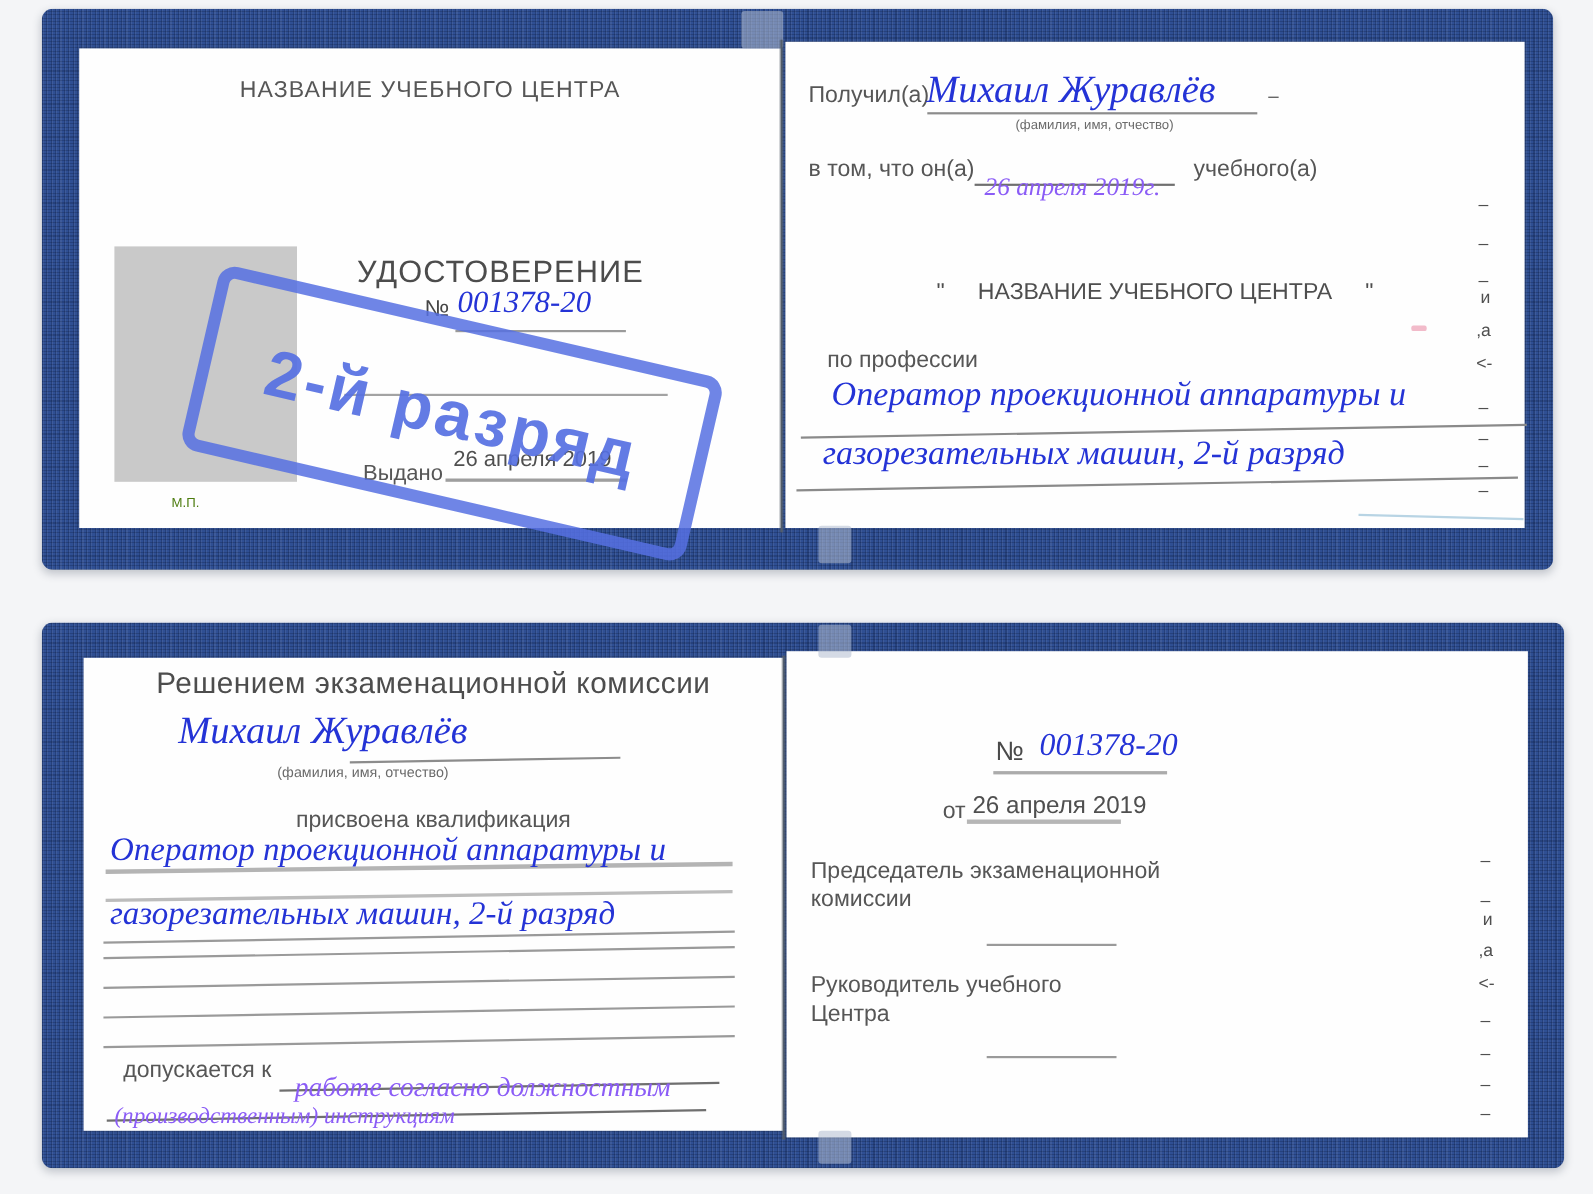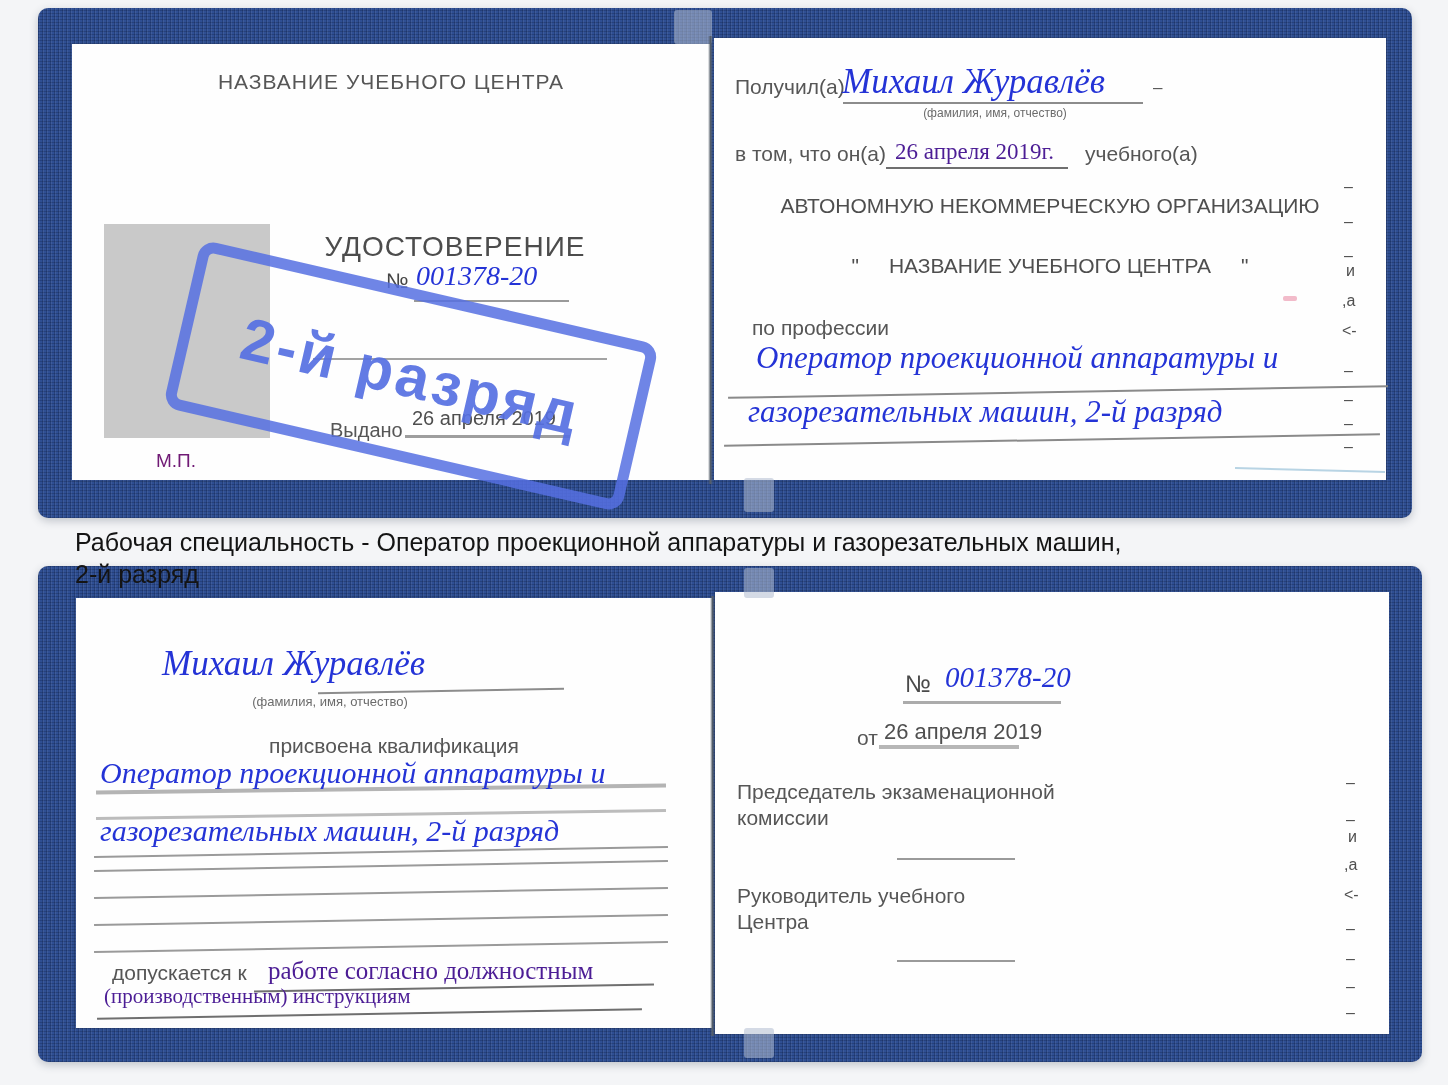--- a/index.html
+++ b/index.html
@@ -9,21 +9,21 @@
     background-image:
       repeating-linear-gradient(90deg, rgba(13,28,64,.28) 0 1px, rgba(255,255,255,.07) 1px 2px, transparent 2px 4px),
       repeating-linear-gradient(0deg, rgba(13,28,64,.28) 0 1px, transparent 1px 3px);
     box-shadow:0 3px 8px rgba(40,50,70,.25);}
   .page{position:absolute;background:#fefefe;box-shadow:0 0 4px rgba(60,70,90,.25);}
   .fold{position:absolute;width:5px;background:linear-gradient(90deg, rgba(130,140,155,0), #535d69 50%, rgba(130,140,155,0));z-index:3;}
   .notch{position:absolute;background:rgba(176,188,208,.55);border-radius:3px;z-index:2;}
   .t{position:absolute;color:#565656;white-space:nowrap;z-index:4;}
   .c{text-align:center;}
   .script{position:absolute;font-family:"Liberation Serif","DejaVu Serif",serif;font-style:italic;color:#2433d6;white-space:nowrap;z-index:4;}
-  .ital{position:absolute;font-family:"Liberation Serif","DejaVu Serif",serif;color:#4c1d95;white-space:nowrap;z-index:4;}
+  .ital{position:absolute;font-family:"Liberation Serif","DejaVu Serif",serif;font-style:italic;color:#8b5cf6;white-space:nowrap;z-index:4;margin-top:18px;}
   .ln{position:absolute;background:#9a9a9a;height:2px;z-index:3;}
   .edge{position:absolute;font-size:16px;color:#4f4f4f;z-index:4;white-space:nowrap;}
   .photo-box{position:absolute;left:104px;top:224px;width:166px;height:214px;background:#c9c9c9;z-index:2;}
   .stamp{position:absolute;left:176px;top:290px;width:448px;height:150px;transform:rotate(13deg);
     border:11px solid rgba(86,112,226,.85);border-radius:16px;display:flex;align-items:center;justify-content:center;
     font-weight:bold;font-size:60px;letter-spacing:3px;color:rgba(86,112,226,.92);z-index:5;}
   .caption{position:absolute;left:75px;top:527px;width:1050px;font-size:25px;line-height:1.26;color:#141414;z-index:8;}
   .hint{font-size:12px;color:#6b6b6b;}
 </style>
 </head>
@@ -43,35 +43,34 @@
   <div class="photo-box"></div>
   <div class="t c" style="left:285px;top:231px;width:340px;font-size:28px;letter-spacing:1px;color:#4c4c4c;">УДОСТОВЕРЕНИЕ</div>
   <div class="t" style="left:386px;top:269px;font-size:21px;color:#454545;">№</div>
   <div class="script" style="left:416px;top:260px;font-size:28px;">001378-20</div>
   <div class="ln" style="left:414px;top:300px;width:155px;"></div>
   <div class="ln" style="left:313px;top:358px;width:294px;background:#a3a3a3;"></div>
   <div class="stamp">2-й разряд</div>
   <div class="t" style="left:330px;top:419px;font-size:20px;">Выдано</div>
   <div class="t" style="left:412px;top:407px;font-size:20px;color:#4f4f4f;">26 апреля 2019</div>
   <div class="ln" style="left:405px;top:435px;width:165px;height:3px;background:#9e9e9e;"></div>
-  <div class="t" style="left:156px;top:450px;font-size:19px;color:#701a75;">М.П.</div>
+  <div class="t" style="left:156px;top:450px;font-size:12px;color:#4d7c0f;">М.П.</div>
   <div class="ln" style="left:1235px;top:469px;width:150px;background:#b8d4e4;transform:rotate(1.5deg);"></div>
 
   <div class="t" style="left:735px;top:75px;font-size:21px;">Получил(а)</div>
   <div class="script" style="left:842px;top:62px;font-size:35px;">Михаил Журавлёв</div>
   <div class="ln" style="left:843px;top:102px;width:300px;background:#8c8c8c;"></div>
   <div class="t c hint" style="left:855px;top:106px;width:280px;">(фамилия, имя, отчество)</div>
   <div class="t" style="left:1153px;top:78px;font-size:17px;">–</div>
 
   <div class="t" style="left:735px;top:142px;font-size:21px;">в том, что он(а)</div>
   <div class="ital" style="left:895px;top:139px;font-size:23px;">26 апреля 2019г.</div>
   <div class="ln" style="left:886px;top:167px;width:182px;background:#6f6f6f;"></div>
   <div class="t" style="left:1085px;top:142px;font-size:21px;">учебного(а)</div>
 
-  <div class="t c" style="left:714px;top:194px;width:672px;font-size:21px;color:#4e4e4e;">АВТОНОМНУЮ НЕКОММЕРЧЕСКУЮ ОРГАНИЗАЦИЮ</div>
   <div class="t c" style="left:714px;top:254px;width:672px;font-size:21px;color:#4e4e4e;">
     <span>"</span><span style="margin:0 30px;">НАЗВАНИЕ УЧЕБНОГО ЦЕНТРА</span><span>"</span>
   </div>
 
   <div class="t" style="left:752px;top:316px;font-size:21px;">по профессии</div>
   <div class="script" style="left:756px;top:340px;font-size:31px;">Оператор проекционной аппаратуры и</div>
   <div class="ln" style="left:728px;top:391px;width:660px;transform:rotate(-1deg);background:#8a8a8a;"></div>
   <div class="script" style="left:748px;top:394px;font-size:31px;">газорезательных машин, 2-й разряд</div>
   <div class="ln" style="left:724px;top:439px;width:656px;transform:rotate(-1deg);background:#8a8a8a;"></div>
   <div style="position:absolute;left:1283px;top:296px;width:14px;height:5px;background:rgba(230,120,150,.5);border-radius:2px;z-index:4;"></div>
@@ -80,30 +79,30 @@
   <span class="edge" style="left:1344px;top:213px;">–</span>
   <span class="edge" style="left:1344px;top:247px;">–</span>
   <span class="edge" style="left:1346px;top:262px;">и</span>
   <span class="edge" style="left:1342px;top:292px;">,а</span>
   <span class="edge" style="left:1342px;top:322px;">&lt;-</span>
   <span class="edge" style="left:1344px;top:362px;">–</span>
   <span class="edge" style="left:1344px;top:391px;">–</span>
   <span class="edge" style="left:1344px;top:415px;">–</span>
   <span class="edge" style="left:1344px;top:438px;">–</span>
 
-  <div class="caption">Рабочая специальность - Оператор проекционной аппаратуры и газорезательных машин, 2-й разряд</div>
 
   <div class="photo" style="left:38px;top:566px;width:1384px;height:496px;"></div>
   <div class="notch" style="left:744px;top:568px;width:30px;height:30px;"></div>
   <div class="notch" style="left:744px;top:1028px;width:30px;height:30px;"></div>
 
   <div class="page" style="left:76px;top:598px;width:636px;height:430px;"></div>
   <div class="page" style="left:715px;top:592px;width:674px;height:442px;"></div>
   <div class="fold" style="left:710px;top:596px;height:440px;"></div>
 
+  <div class="t c" style="left:76px;top:606px;width:636px;font-size:27px;letter-spacing:0.5px;color:#4d4d4d;">Решением экзаменационной комиссии</div>
   <div class="script" style="left:162px;top:644px;font-size:35px;">Михаил Журавлёв</div>
   <div class="ln" style="left:318px;top:690px;width:246px;transform:rotate(-1deg);background:#8c8c8c;"></div>
   <div class="t c hint" style="left:230px;top:694px;width:200px;font-size:13px;">(фамилия, имя, отчество)</div>
   <div class="t c" style="left:76px;top:734px;width:636px;font-size:21px;">присвоена квалификация</div>
   <div class="script" style="left:100px;top:756px;font-size:30px;">Оператор проекционной аппаратуры и</div>
   <div class="ln" style="left:96px;top:787px;width:570px;height:4px;background:#b4b4b4;transform:rotate(-0.7deg);"></div>
   <div class="ln" style="left:96px;top:813px;width:570px;height:3px;background:#bcbcbc;transform:rotate(-0.8deg);"></div>
   <div class="script" style="left:100px;top:814px;font-size:30px;">газорезательных машин, 2-й разряд</div>
   <div class="ln" style="left:94px;top:851px;width:574px;transform:rotate(-1deg);"></div>
   <div class="ln" style="left:94px;top:865px;width:574px;transform:rotate(-1deg);"></div>

